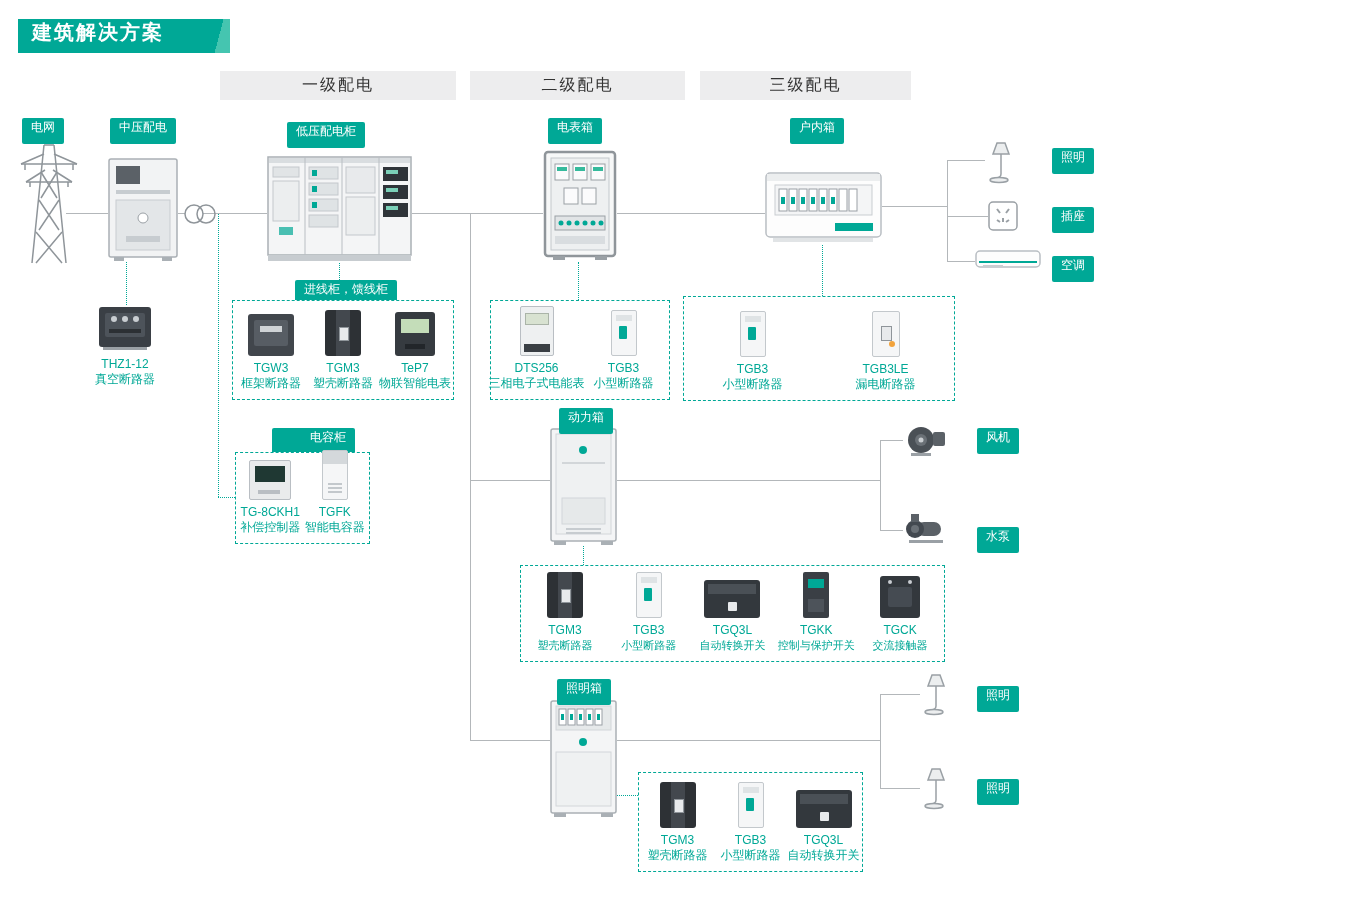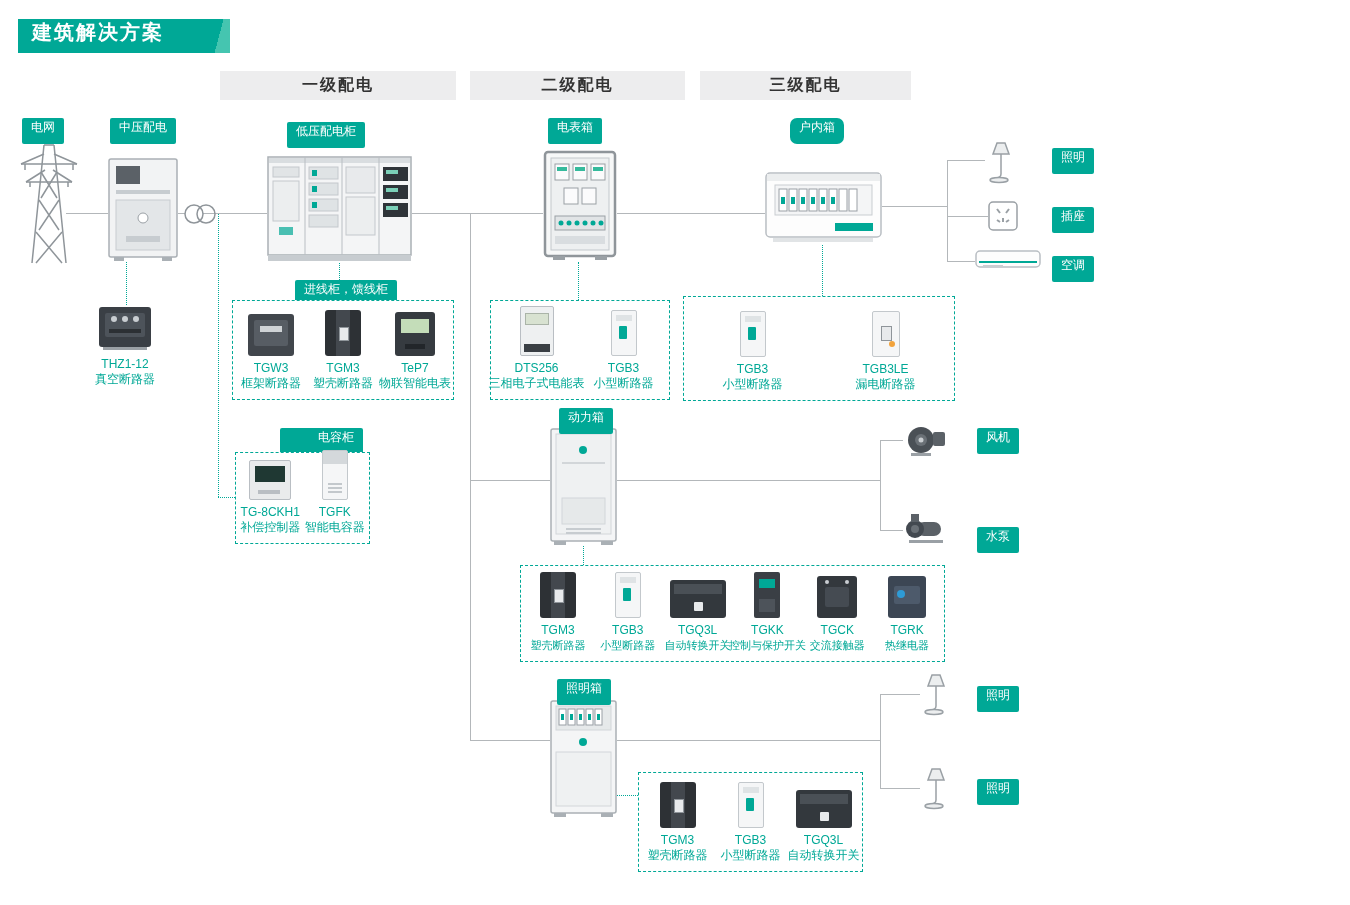--- a/index.html
+++ b/index.html
@@ -4,21 +4,21 @@
 <style>
   html,body{margin:0;padding:0;background:#fff;}
   body{font-family:"Liberation Sans","DejaVu Sans",sans-serif;}
   .stage{position:relative;width:1350px;height:905px;background:#fff;overflow:hidden;}
 
   .title-ribbon{position:absolute;left:18px;top:19px;width:212px;height:34px;color:#fff;font-size:20px;
     font-weight:bold;display:flex;align-items:flex-start;padding-left:14px;letter-spacing:2px;box-sizing:border-box;
     background:linear-gradient(105deg,var(--accent,#00a896) 0 93%,var(--accent-light,#45c5b0) 93%);}
 
   .sec-header{position:absolute;top:71px;height:29px;background:var(--header-bg,#ededee);color:var(--text,#333);
-    font-size:16px;font-weight:bold;display:flex;align-items:center;justify-content:center;letter-spacing:2px;}
+    font-size:16px;font-weight:normal;display:flex;align-items:center;justify-content:center;letter-spacing:2px;}
 
   .badge{position:absolute;background:var(--accent,#00a896);color:#fff;font-size:12px;line-height:19px;height:26px;
     padding:0 9px;border-radius:2px;white-space:nowrap;}
 
   .hline{position:absolute;height:1px;background:var(--line,#b3b7ba);}
   .vline{position:absolute;width:1px;background:var(--line,#b3b7ba);}
   .hline.dotted{height:0;background:none;border-top:1.5px dotted var(--accent,#00a896);}
   .vline.dotted{width:0;background:none;border-left:1.5px dotted var(--accent,#00a896);}
 
   .eq{position:absolute;}
@@ -320,23 +320,23 @@
       <path d="M8 14 L12 3 H20 L24 14 Z"></path>
       <path d="M16 14 V34 C16 38 12 38 10 38" fill="none"></path>
       <ellipse cx="14" cy="40" rx="9" ry="2.5"></ellipse>
     </g>
   </svg>
 
   <div class="badge" style="left:22px;top:118px;">电网</div>
   <div class="badge" style="left:110px;top:118px;">中压配电</div>
   <div class="badge" style="left:287px;top:108px;margin-top:14px;">低压配电柜</div>
   <div class="badge" style="left:548px;top:118px;">电表箱</div>
-  <div class="badge" style="left:790px;top:118px;border-radius:7px;">户内箱</div>
+  <div class="badge" style="left:790px;top:118px;">户内箱</div>
   <div class="badge" style="left:295px;top:280px;">进线柜，馈线柜</div>
-  <div class="badge" style="left:280px;top:428px;padding-left:38px;">电容柜</div>
+  <div class="badge" style="left:272px;top:428px;padding-left:38px;">电容柜</div>
   <div class="badge" style="left:559px;top:408px;">动力箱</div>
   <div class="badge" style="left:557px;top:679px;">照明箱</div>
   <div class="badge" style="left:1052px;top:148px;">照明</div>
   <div class="badge" style="left:1052px;top:207px;">插座</div>
   <div class="badge" style="left:1052px;top:256px;">空调</div>
   <div class="badge" style="left:977px;top:428px;">风机</div>
   <div class="badge" style="left:977px;top:527px;">水泵</div>
   <div class="badge" style="left:977px;top:686px;">照明</div>
   <div class="badge" style="left:977px;top:779px;">照明</div>
 
@@ -430,25 +430,20 @@
     <div class="pcell">
       <div class="pimg p-kk"></div>
       <div class="pname">TGKK</div>
       <div class="pdesc">控制与保护开关</div>
     </div>
     <div class="pcell">
       <div class="pimg p-contactor"></div>
       <div class="pname">TGCK</div>
       <div class="pdesc">交流接触器</div>
     </div>
-    <div class="pcell">
-      <div class="pimg p-relay"></div>
-      <div class="pname">TGRK</div>
-      <div class="pdesc">热继电器</div>
-    </div>
   </div>
 
   <div class="group" style="left:638px;top:772px;width:225px;height:100px;">
     <div class="pcell">
       <div class="pimg p-mccb"></div>
       <div class="pname">TGM3</div>
       <div class="pdesc">塑壳断路器</div>
     </div>
     <div class="pcell">
       <div class="pimg p-mcb"></div>

